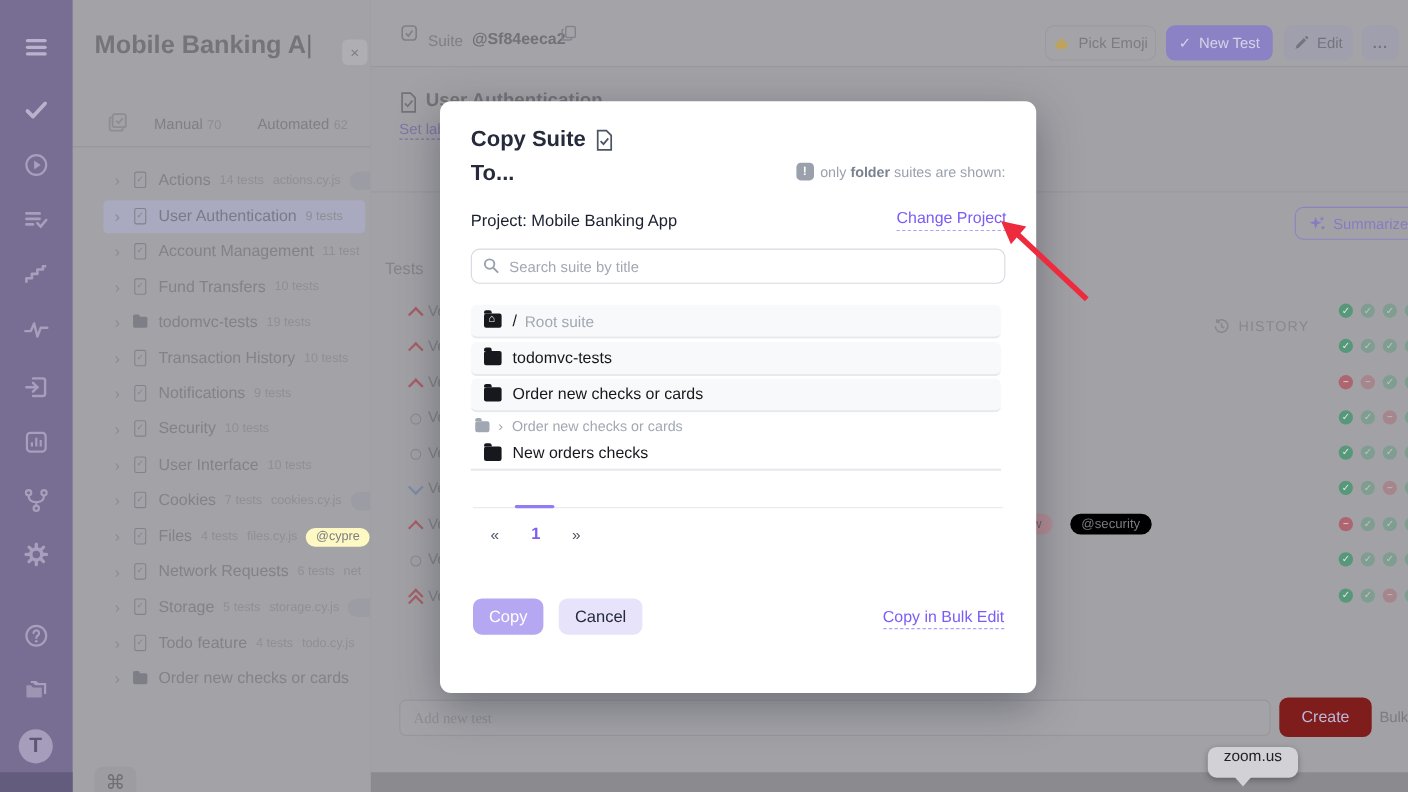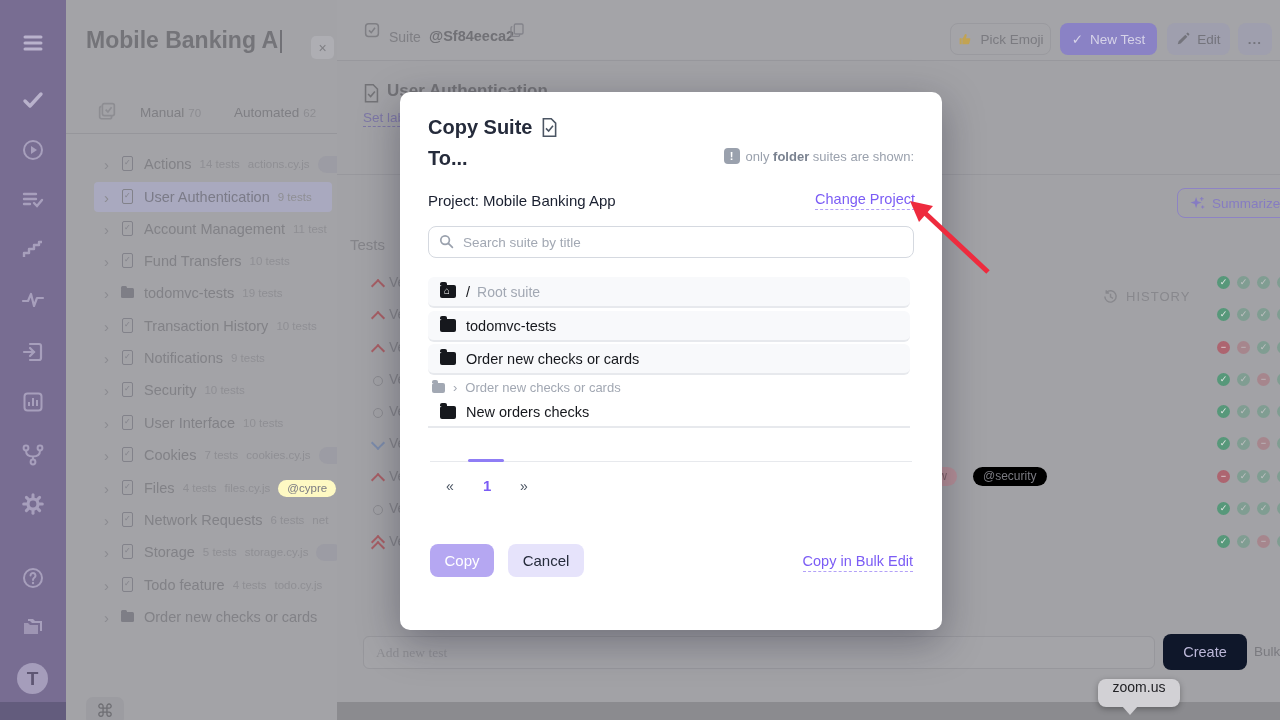--- a/index.html
+++ b/index.html
@@ -77,21 +77,21 @@
   .dot{width:13px;height:13px;border-radius:50%;color:#e8e8e8;font-size:9px;line-height:13px;text-align:center}
   .dot.green{background:#57987a}.dot.green::after{content:"✓"}
   .dot.red{background:#ad6570}.dot.red::after{content:"−"}
   .dots .dot:not(:first-child){opacity:.45}
   .pill{position:absolute;top:3px;height:19px;border-radius:10px;font-size:12px;line-height:19px;padding:0 10px;white-space:nowrap}
   .pill.red{left:553px;background:#b58f97;color:#7c5f66}
   .pill.gray{left:636px;background:#000000;color:#7b7b82}
   #addbar-input{position:absolute;left:26px;top:636px;width:792px;height:33px;box-sizing:border-box;border:1px solid #97979c;border-radius:6px;
                 background:#a4a4a8;padding:0 12px;font-size:13.5px;color:#77777c;font-family:Liberation Serif, serif;outline:none}
   #addbar-input::placeholder{color:#8e8e93}
-  #btn-create{position:absolute;left:826px;top:634px;width:84px;height:36px;background:#0f172a;border-radius:8px;
+  #btn-create{position:absolute;left:826px;top:634px;width:84px;height:36px;background:#7f1d1d;border-radius:8px;
               color:#bcb8d9;font-size:14.5px;display:flex;align-items:center;justify-content:center;cursor:pointer}
   #bulktext{position:absolute;left:917px;top:644px;font-size:13.5px;color:#7b7b80;white-space:nowrap;cursor:pointer}
   #mainstrip{position:absolute;left:0;top:702px;right:0;height:18px;background:#8b8b8f}
 
   
   #modal{position:absolute;left:400px;top:92px;width:542px;height:538px;background:#fff;border-radius:10px;
          box-shadow:0 12px 40px rgba(20,20,40,.35);z-index:40}
   #mtitle1{position:absolute;left:28px;top:24px;font-size:20px;font-weight:bold;color:#252b3b;display:flex;align-items:center;gap:8px}
   #mtitle1 svg{width:19px;height:21px;color:#4b5563}
   #mtitle2{position:absolute;left:28px;top:55px;font-size:20px;font-weight:bold;color:#252b3b}

